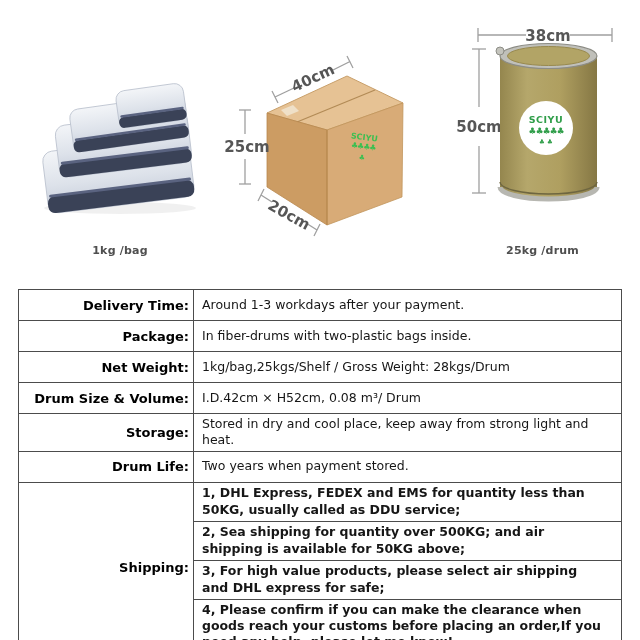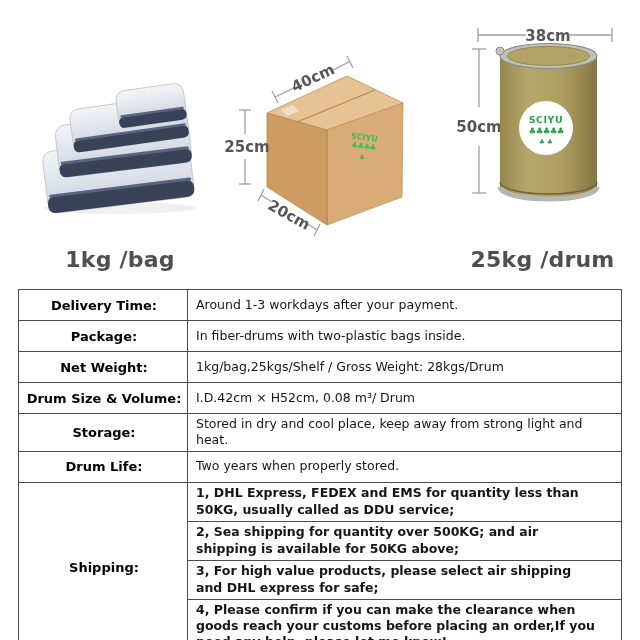--- a/index.html
+++ b/index.html
@@ -4,34 +4,33 @@
 <style>
   html,body{margin:0;padding:0;background:#ffffff;}
   .stage{
     position:relative;width:640px;height:640px;background:#ffffff;overflow:hidden;
     font-family:"DejaVu Sans","Liberation Sans",sans-serif;
   }
   svg{display:block;}
   .product-img{position:absolute;}
   .caption{
     position:absolute;top:239px;height:24px;line-height:24px;
-    font-size:22px;font-weight:bold;color:#4f4f4f;text-align:center;
+    font-size:11px;font-weight:bold;color:#4f4f4f;text-align:center;
     letter-spacing:0.2px;
-    margin-top:9px;
   }
   .dim-text{font-size:15px;font-weight:bold;fill:#565656;}
   .dim-line{stroke:#9f9f9f;stroke-width:1.3;fill:none;}
   .info-table{
     position:absolute;left:18px;top:289px;width:604px;
     border-collapse:collapse;table-layout:fixed;background:#fff;
   }
   .info-table th,.info-table td{border:1px solid #4c4c4c;}
   .info-table th{
     width:158px;font-size:13px;font-weight:bold;color:#000;
-    text-align:center;vertical-align:middle;padding:0 4px 0 6px;margin-top:42px;
+    text-align:right;vertical-align:middle;padding:0 4px 0 12px;margin-top:42px;
   }
   .info-table td{
     font-size:12.5px;color:#161616;line-height:1.3;
     vertical-align:middle;padding:2px 20px 2px 8px;
   }
   .info-table tr.main{height:31px;}
   .info-table td.sub{height:34px;font-weight:bold;}
 </style>
 </head>
 <body>
@@ -182,21 +181,21 @@
       <tr class="main">
         <th>Drum Size &amp; Volume:</th>
         <td>I.D.42cm × H52cm, 0.08 m³/ Drum</td>
       </tr>
       <tr class="main">
         <th>Storage:</th>
         <td>Stored in dry and cool place, keep away from strong light and heat.</td>
       </tr>
       <tr class="main">
         <th>Drum Life:</th>
-        <td>Two years when properly stored.</td>
+        <td>Two years when payment stored.</td>
       </tr>
       <tr>
         <th rowspan="4">Shipping:</th>
         <td class="sub">1, DHL Express, FEDEX and EMS for quantity less than 50KG, usually called as DDU service;</td>
       </tr>
       <tr>
         <td class="sub">2, Sea shipping for quantity over 500KG; and air shipping is available for 50KG above;</td>
       </tr>
       <tr>
         <td class="sub">3, For high value products, please select air shipping and DHL express for safe;</td>

